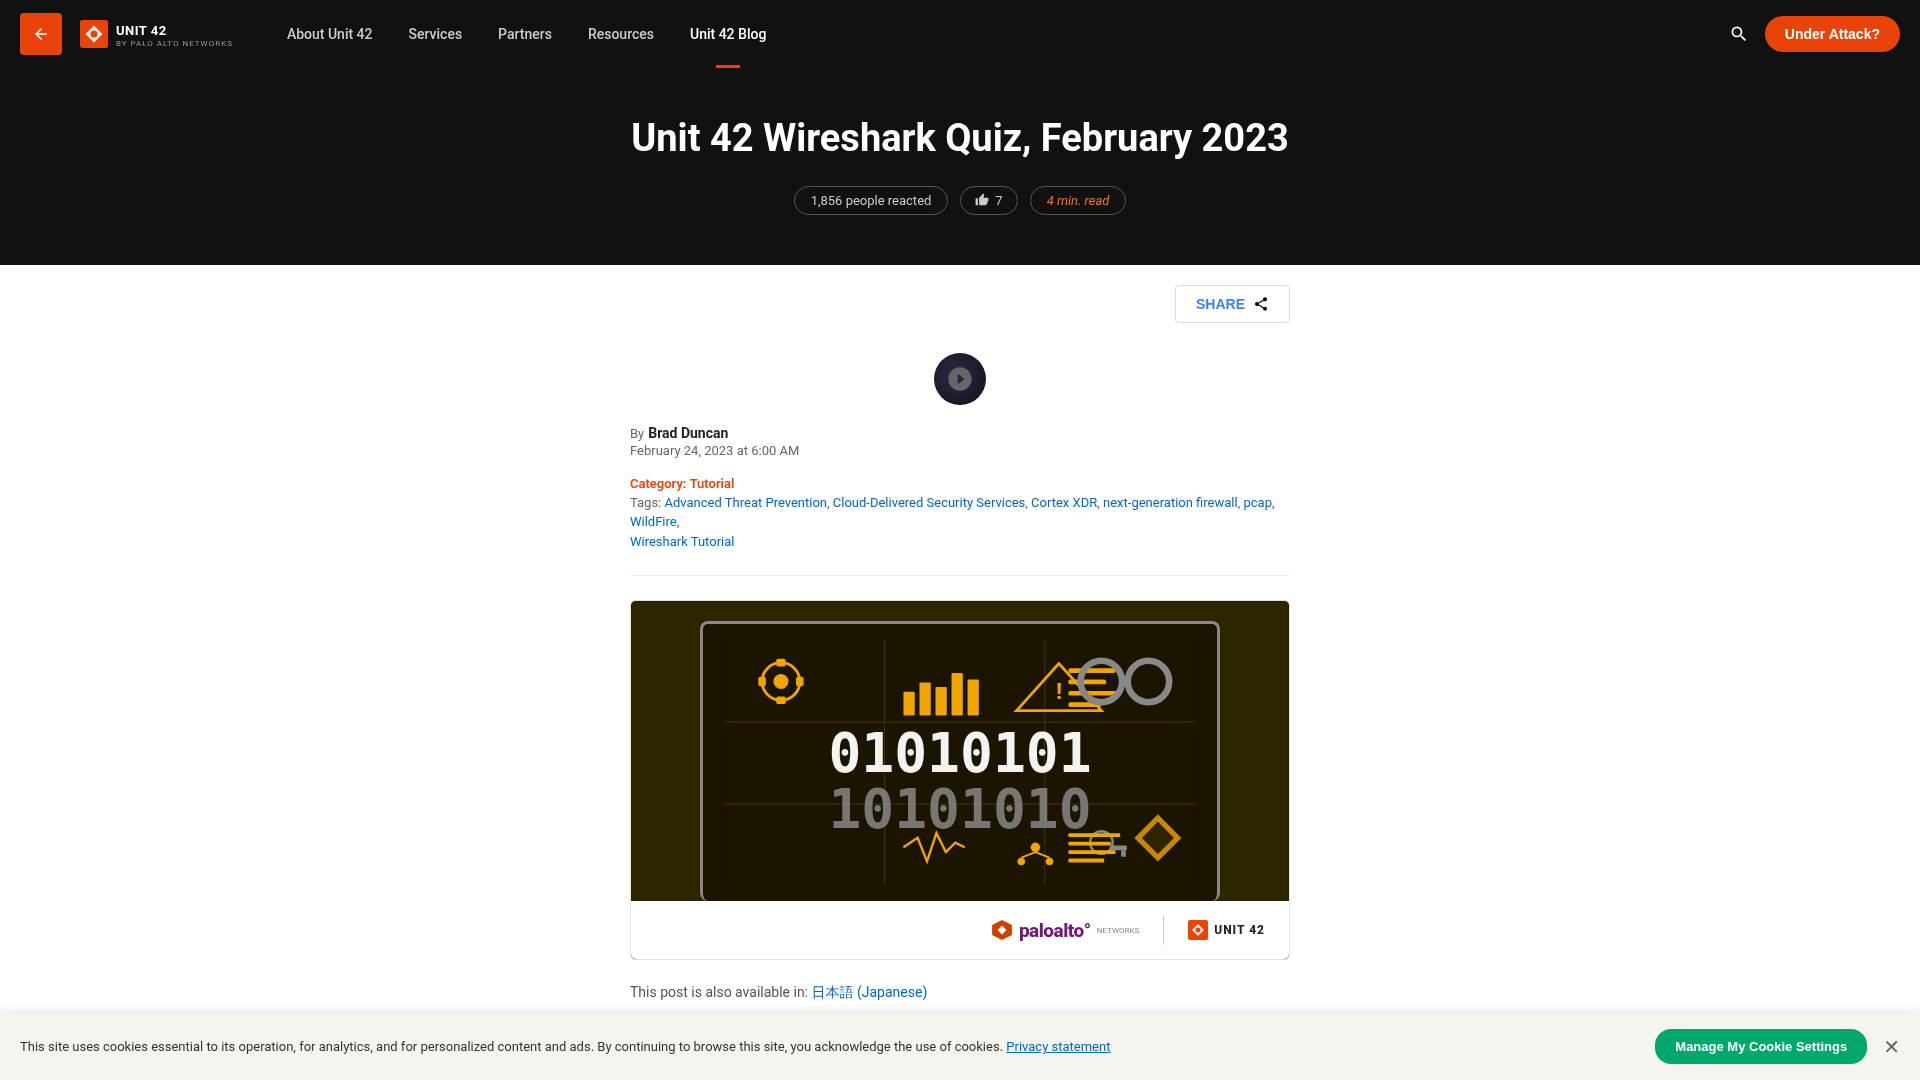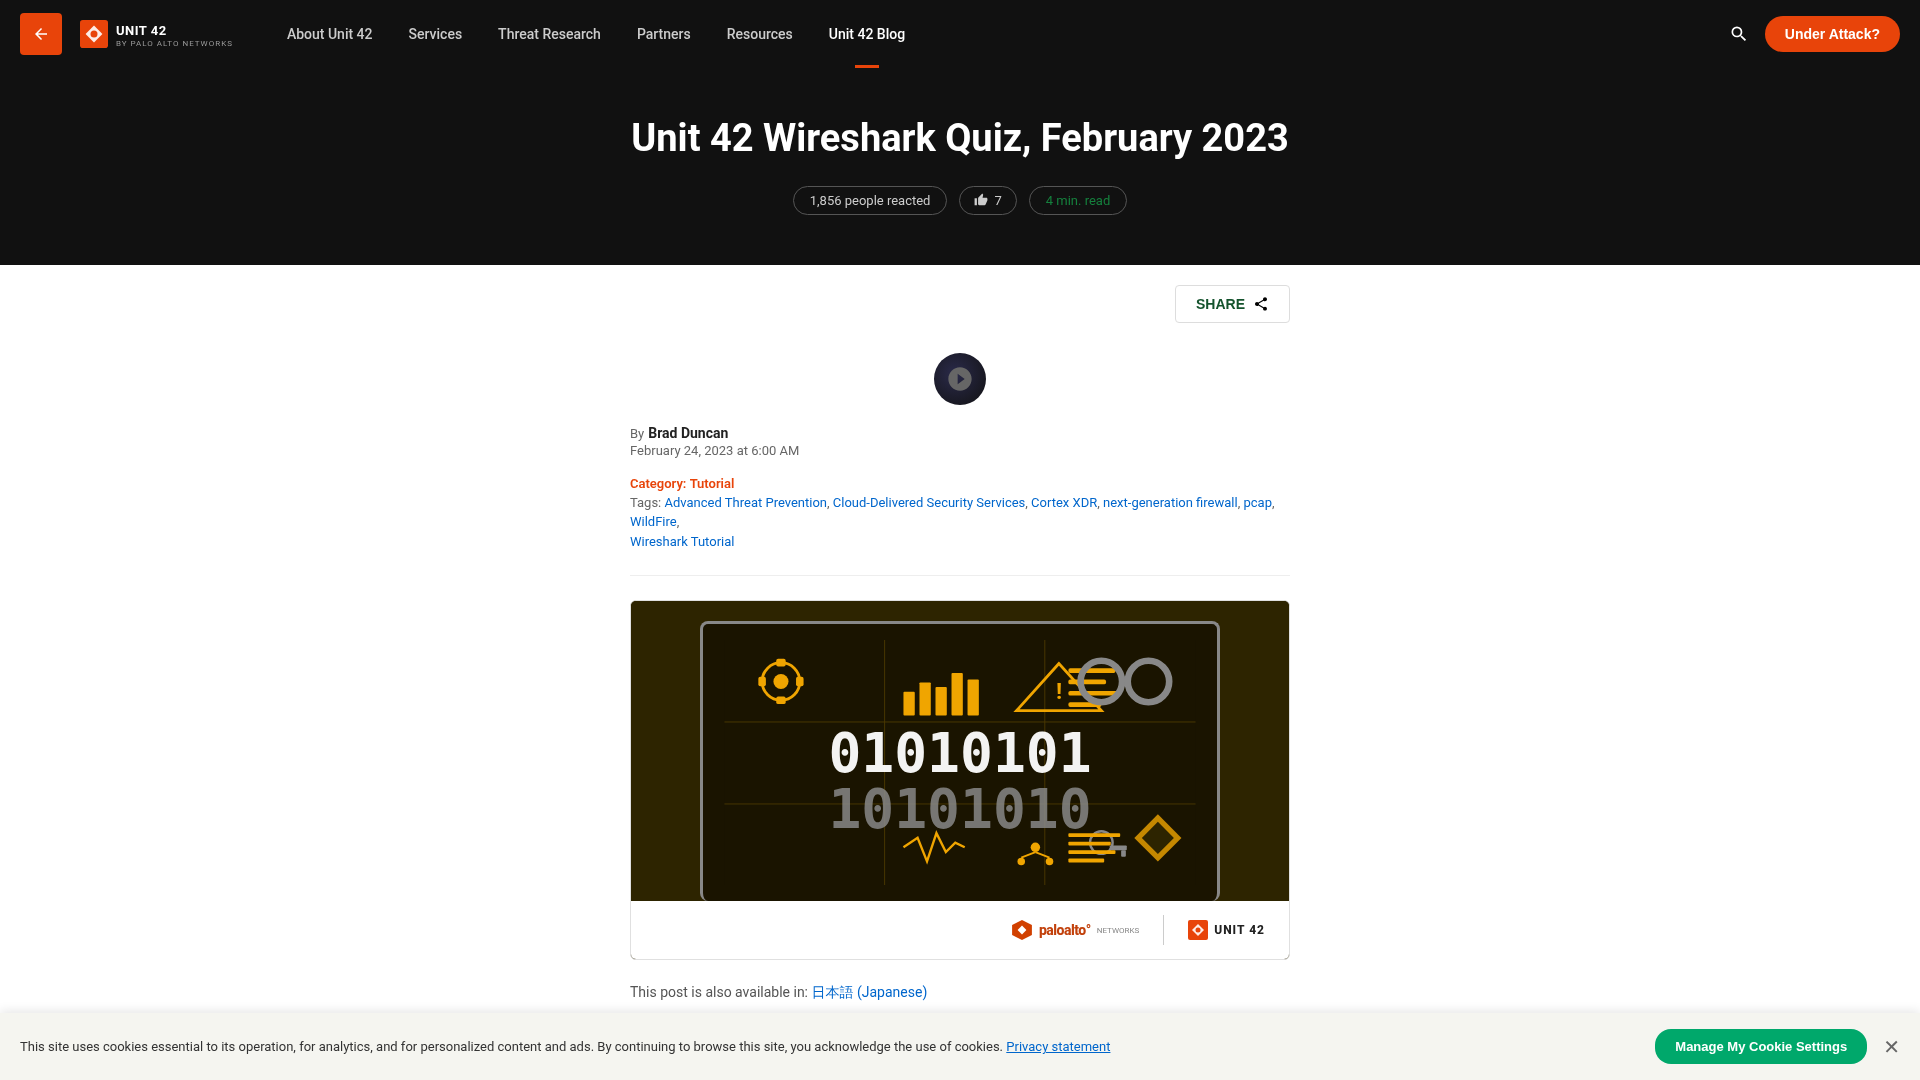--- a/index.html
+++ b/index.html
@@ -151,21 +151,22 @@
       gap: 6px;
       cursor: pointer;
     }
     .like-badge svg { width: 14px; height: 14px; fill: #ccc; }
     .read-badge {
       background: transparent;
       border: 1.5px solid #555;
       border-radius: 20px;
       padding: 6px 16px;
       font-size: 13px;
-      color: #15803d;
+      color: #f97316;
+      font-style: italic;
     }
 
     
     .share-section {
       display: flex;
       justify-content: flex-end;
       max-width: 700px;
       margin: 0 auto;
       padding: 20px 0 10px;
     }
@@ -173,21 +174,21 @@
       background: white;
       border: 1.5px solid #ddd;
       border-radius: 4px;
       padding: 10px 20px;
       font-size: 14px;
       font-weight: 600;
       cursor: pointer;
       display: flex;
       align-items: center;
       gap: 8px;
-      color: #14532d;
+      color: #3b82f6;
     }
     .share-btn svg { width: 16px; height: 16px; }
 
     
     .main-content {
       max-width: 700px;
       margin: 0 auto;
       padding: 0 20px;
     }
 
@@ -339,21 +340,20 @@
     </svg>
     <div>
       <span class="logo-text">UNIT 42</span>
       <span class="logo-sub">BY PALO ALTO NETWORKS</span>
     </div>
   </div>
 
   <nav class="nav">
     <div class="nav-item">About Unit 42</div>
     <div class="nav-item">Services</div>
-    <div class="nav-item">Threat Research</div>
     <div class="nav-item">Partners</div>
     <div class="nav-item">Resources</div>
     <div class="nav-item active">Unit 42 Blog</div>
   </nav>
 
   <div class="header-right">
     <button class="search-icon-btn">
       <svg width="20" height="20" viewBox="0 0 24 24" fill="white" xmlns="http://www.w3.org/2000/svg">
         <path d="M15.5 14h-.79l-.28-.27A6.471 6.471 0 0 0 16 9.5 6.5 6.5 0 1 0 9.5 16c1.61 0 3.09-.59 4.23-1.57l.27.28v.79l5 4.99L20.49 19l-4.99-5zm-6 0C7.01 14 5 11.99 5 9.5S7.01 5 9.5 5 14 7.01 14 9.5 11.99 14 9.5 14z"></path>
       </svg>
@@ -481,21 +481,21 @@
         </svg>
       </div>
     </div>
     <div class="logos-bar">
 
       <div style="display:flex;align-items:center;gap:6px;">
         <svg width="22" height="22" viewBox="0 0 40 40" xmlns="http://www.w3.org/2000/svg">
           <polygon points="20,2 38,11 38,29 20,38 2,29 2,11" fill="#d14000"></polygon>
           <path d="M12 20 L20 12 L28 20 L20 28 Z" fill="white"></path>
         </svg>
-        <span style="font-size:14px;font-weight:800;color:#c2410c;letter-spacing:-0.5px;">paloalto°</span>
+        <span style="font-size:19px;font-weight:800;color:#701a75;letter-spacing:-0.5px;">paloalto°</span>
         <div style="font-size:8px;color:#888;font-weight:400;">NETWORKS</div>
       </div>
       <div class="logo-divider"></div>
 
       <div style="display:flex;align-items:center;gap:6px;">
         <svg width="20" height="20" viewBox="0 0 40 40" xmlns="http://www.w3.org/2000/svg">
           <rect width="40" height="40" rx="4" fill="#e8440a"></rect>
           <path d="M8 20 L20 8 L32 20 L20 32 Z" fill="white" opacity="0.9"></path>
           <circle cx="20" cy="20" r="5" fill="#e8440a"></circle>
         </svg>

